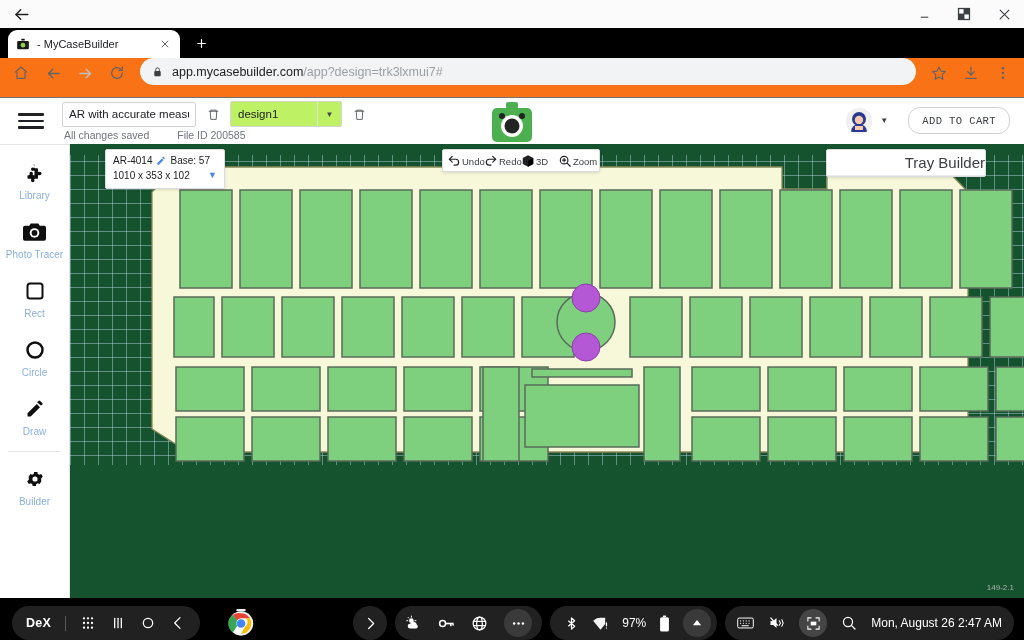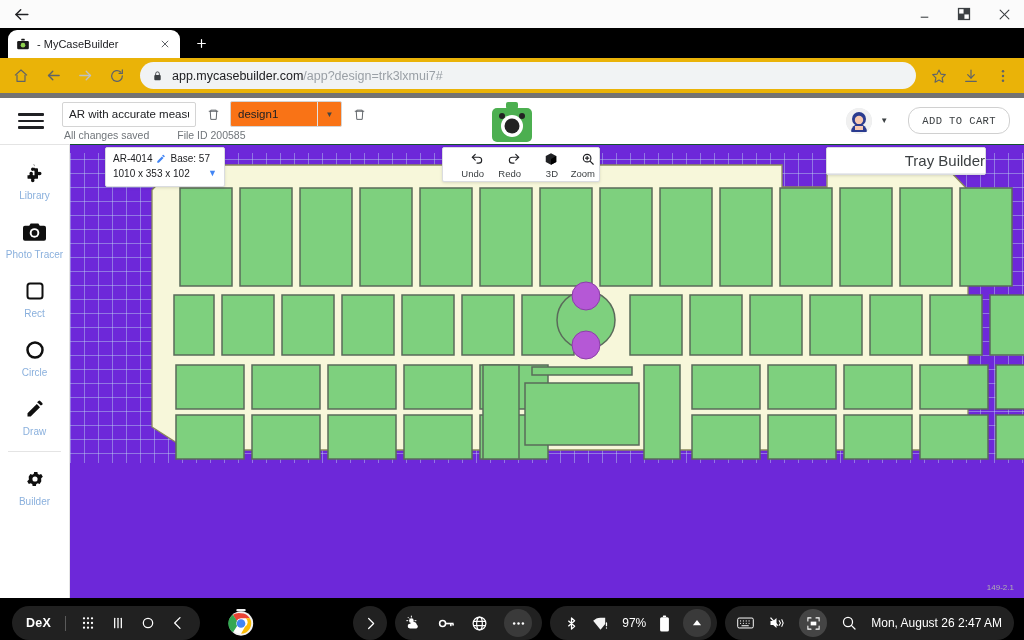--- a/index.html
+++ b/index.html
@@ -69,24 +69,24 @@
   }
   .newtab {
     width: 26px; height: 26px;
     margin-left: 8px; margin-bottom: 2px;
     display: flex; align-items: center; justify-content: center;
     color: #fff;
   }
 
   
   #chrome-toolbar {
-    height: 40px; background: #eab308;
-    display: flex; align-items: center;
+    height: 40px; background: #f97316;
+    display: flex; 
     gap: 2px; padding: 0 6px;
-    border-bottom: 5px solid #737373;
+    border-bottom: 1px solid #737373;
   }
   .navbtn {
     width: 30px; height: 30px; border-radius: 50%;
     display: flex; align-items: center; justify-content: center;
     color: #5f6368; flex: 0 0 30px;
   }
   .navbtn.disabled { color: #bdc1c6; }
   #omnibox {
     flex: 1; height: 27px;
     background: #f1f3f4; border-radius: 14px;
@@ -137,21 +137,21 @@
   }
   .icon-btn {
     width: 18px; height: 18px;
     display: flex; align-items: center; justify-content: center;
     color: #5f6368;
   }
   .design-select {
     width: 112px; height: 26px;
     border: 1px solid #d4d4d4; border-radius: 2px;
     display: flex; align-items: center;
-    background: #f97316;
+    background: #bef264;
   }
   .design-select .sel-label {
     flex: 1; font-size: 11.5px; color: #202124; padding-left: 7px;
   }
   .design-select .sel-arrow {
     width: 24px; height: 100%;
     border-left: 1px solid #e2e2e2;
     display: flex; align-items: center; justify-content: center;
     font-size: 8px; color: #444;
   }
@@ -199,22 +199,22 @@
   .side-item {
     display: flex; flex-direction: column; align-items: center;
     gap: 5px; padding: 9px 0 10px;
   }
   .side-icon { height: 24px; display: flex; align-items: center; justify-content: center; color: #0f0f0f; }
   .side-label { font-size: 10px; color: #8ab0dd; }
   .side-sep { height: 1px; background: #e4e4e4; margin: 4px 8px 6px; }
 
   #canvas-area {
     flex: 1; position: relative;
-    border-top: 1px solid #14532d;
-    background: #6d28d9;
+    border-top: 3px solid #14532d;
+    background: #14532d;
     overflow: hidden;
   }
 
   
   .float-panel {
     position: absolute; background: #fff;
     border: 1px solid #dadce0; border-radius: 2px;
     box-shadow: 0 1px 3px rgba(0,0,0,.12);
   }
   #part-info {
@@ -226,21 +226,21 @@
   #part-info .r2 { display: flex; align-items: center; justify-content: space-between; }
   .pencil-blue { color: #4285f4; display: inline-flex; }
   .chev-blue { color: #4285f4; font-size: 9px; }
 
   #canvas-tools {
     left: 372px; top: 2px;
     display: flex; padding: 3px 4px 2px;
   }
   .ctool {
     width: 37px;
-    display: flex; flex-direction: column; align-items: flex-end; gap: 1px;
+    display: flex; flex-direction: row; align-items: center; gap: 1px;
   }
   .ctool-ic { height: 16px; display:flex; align-items:center; justify-content:center; color:#202124; }
   .ctool-lb { font-size: 9.5px; color: #3c4043; }
 
   #tray-builder {
     right: 38px; top: 2px;
     width: 160px;
   }
   #tray-builder .tb-title {
     text-align: right; font-size: 15px; color: #3c4043;

